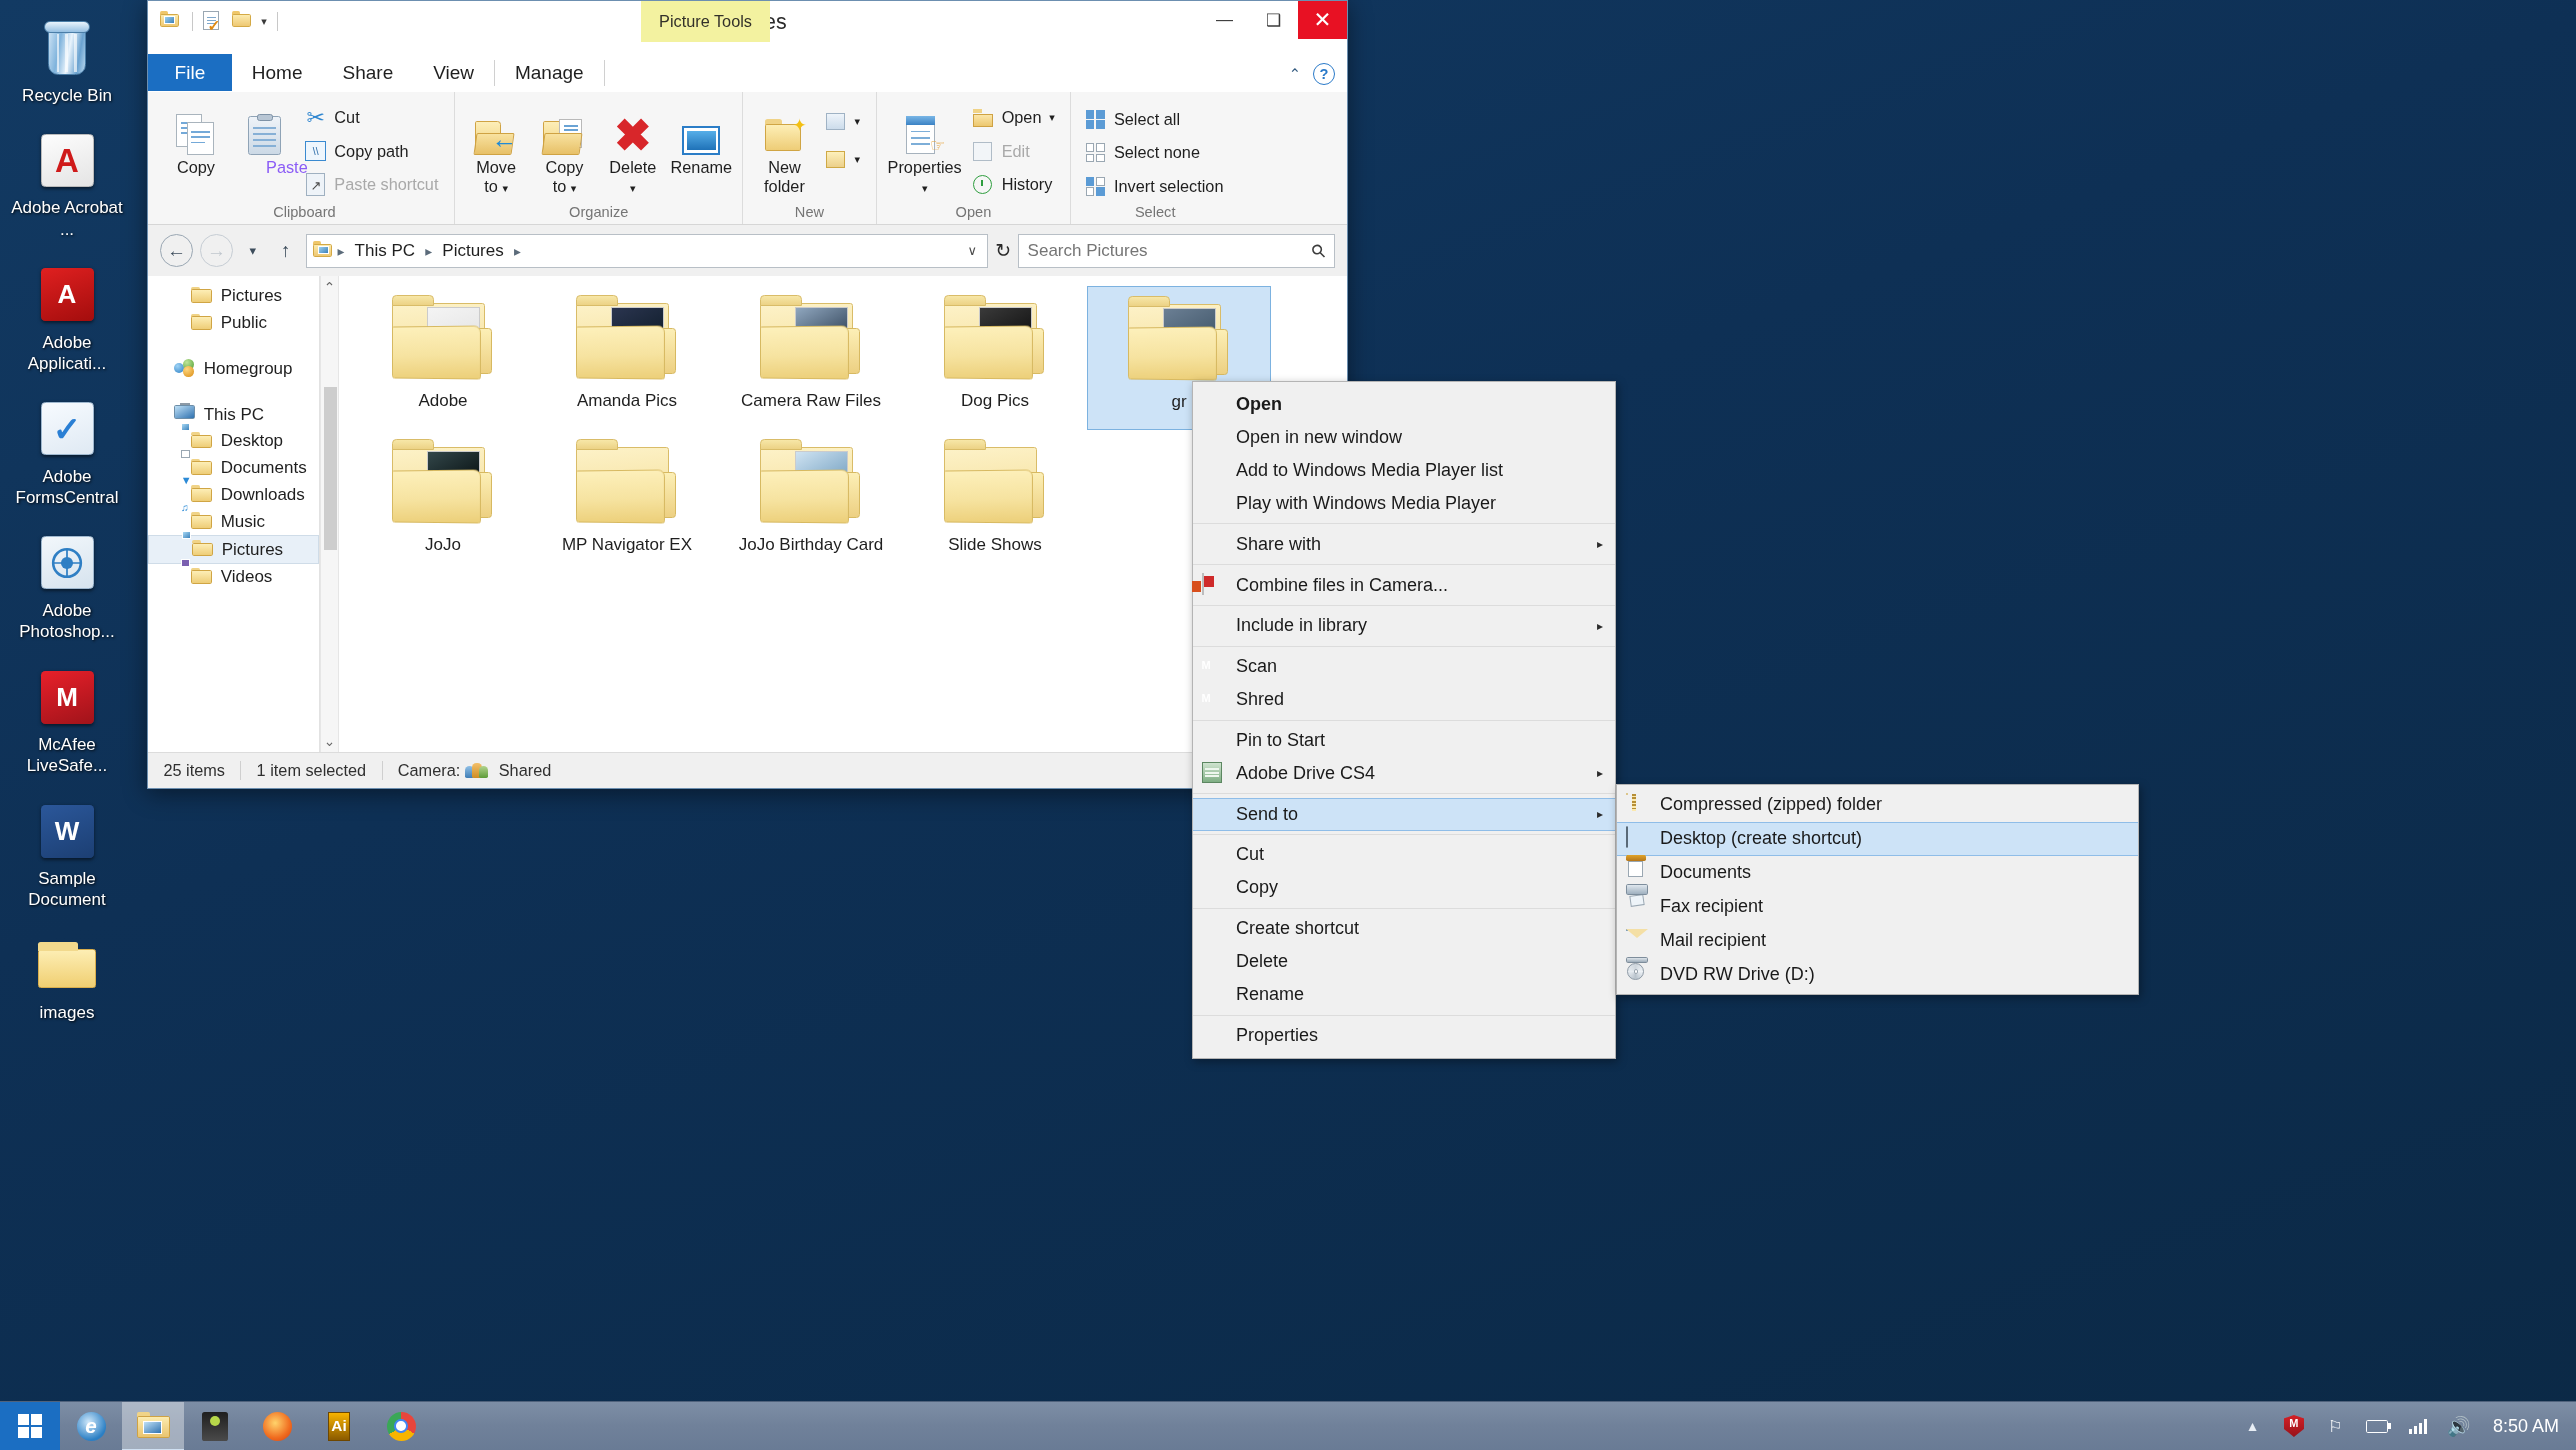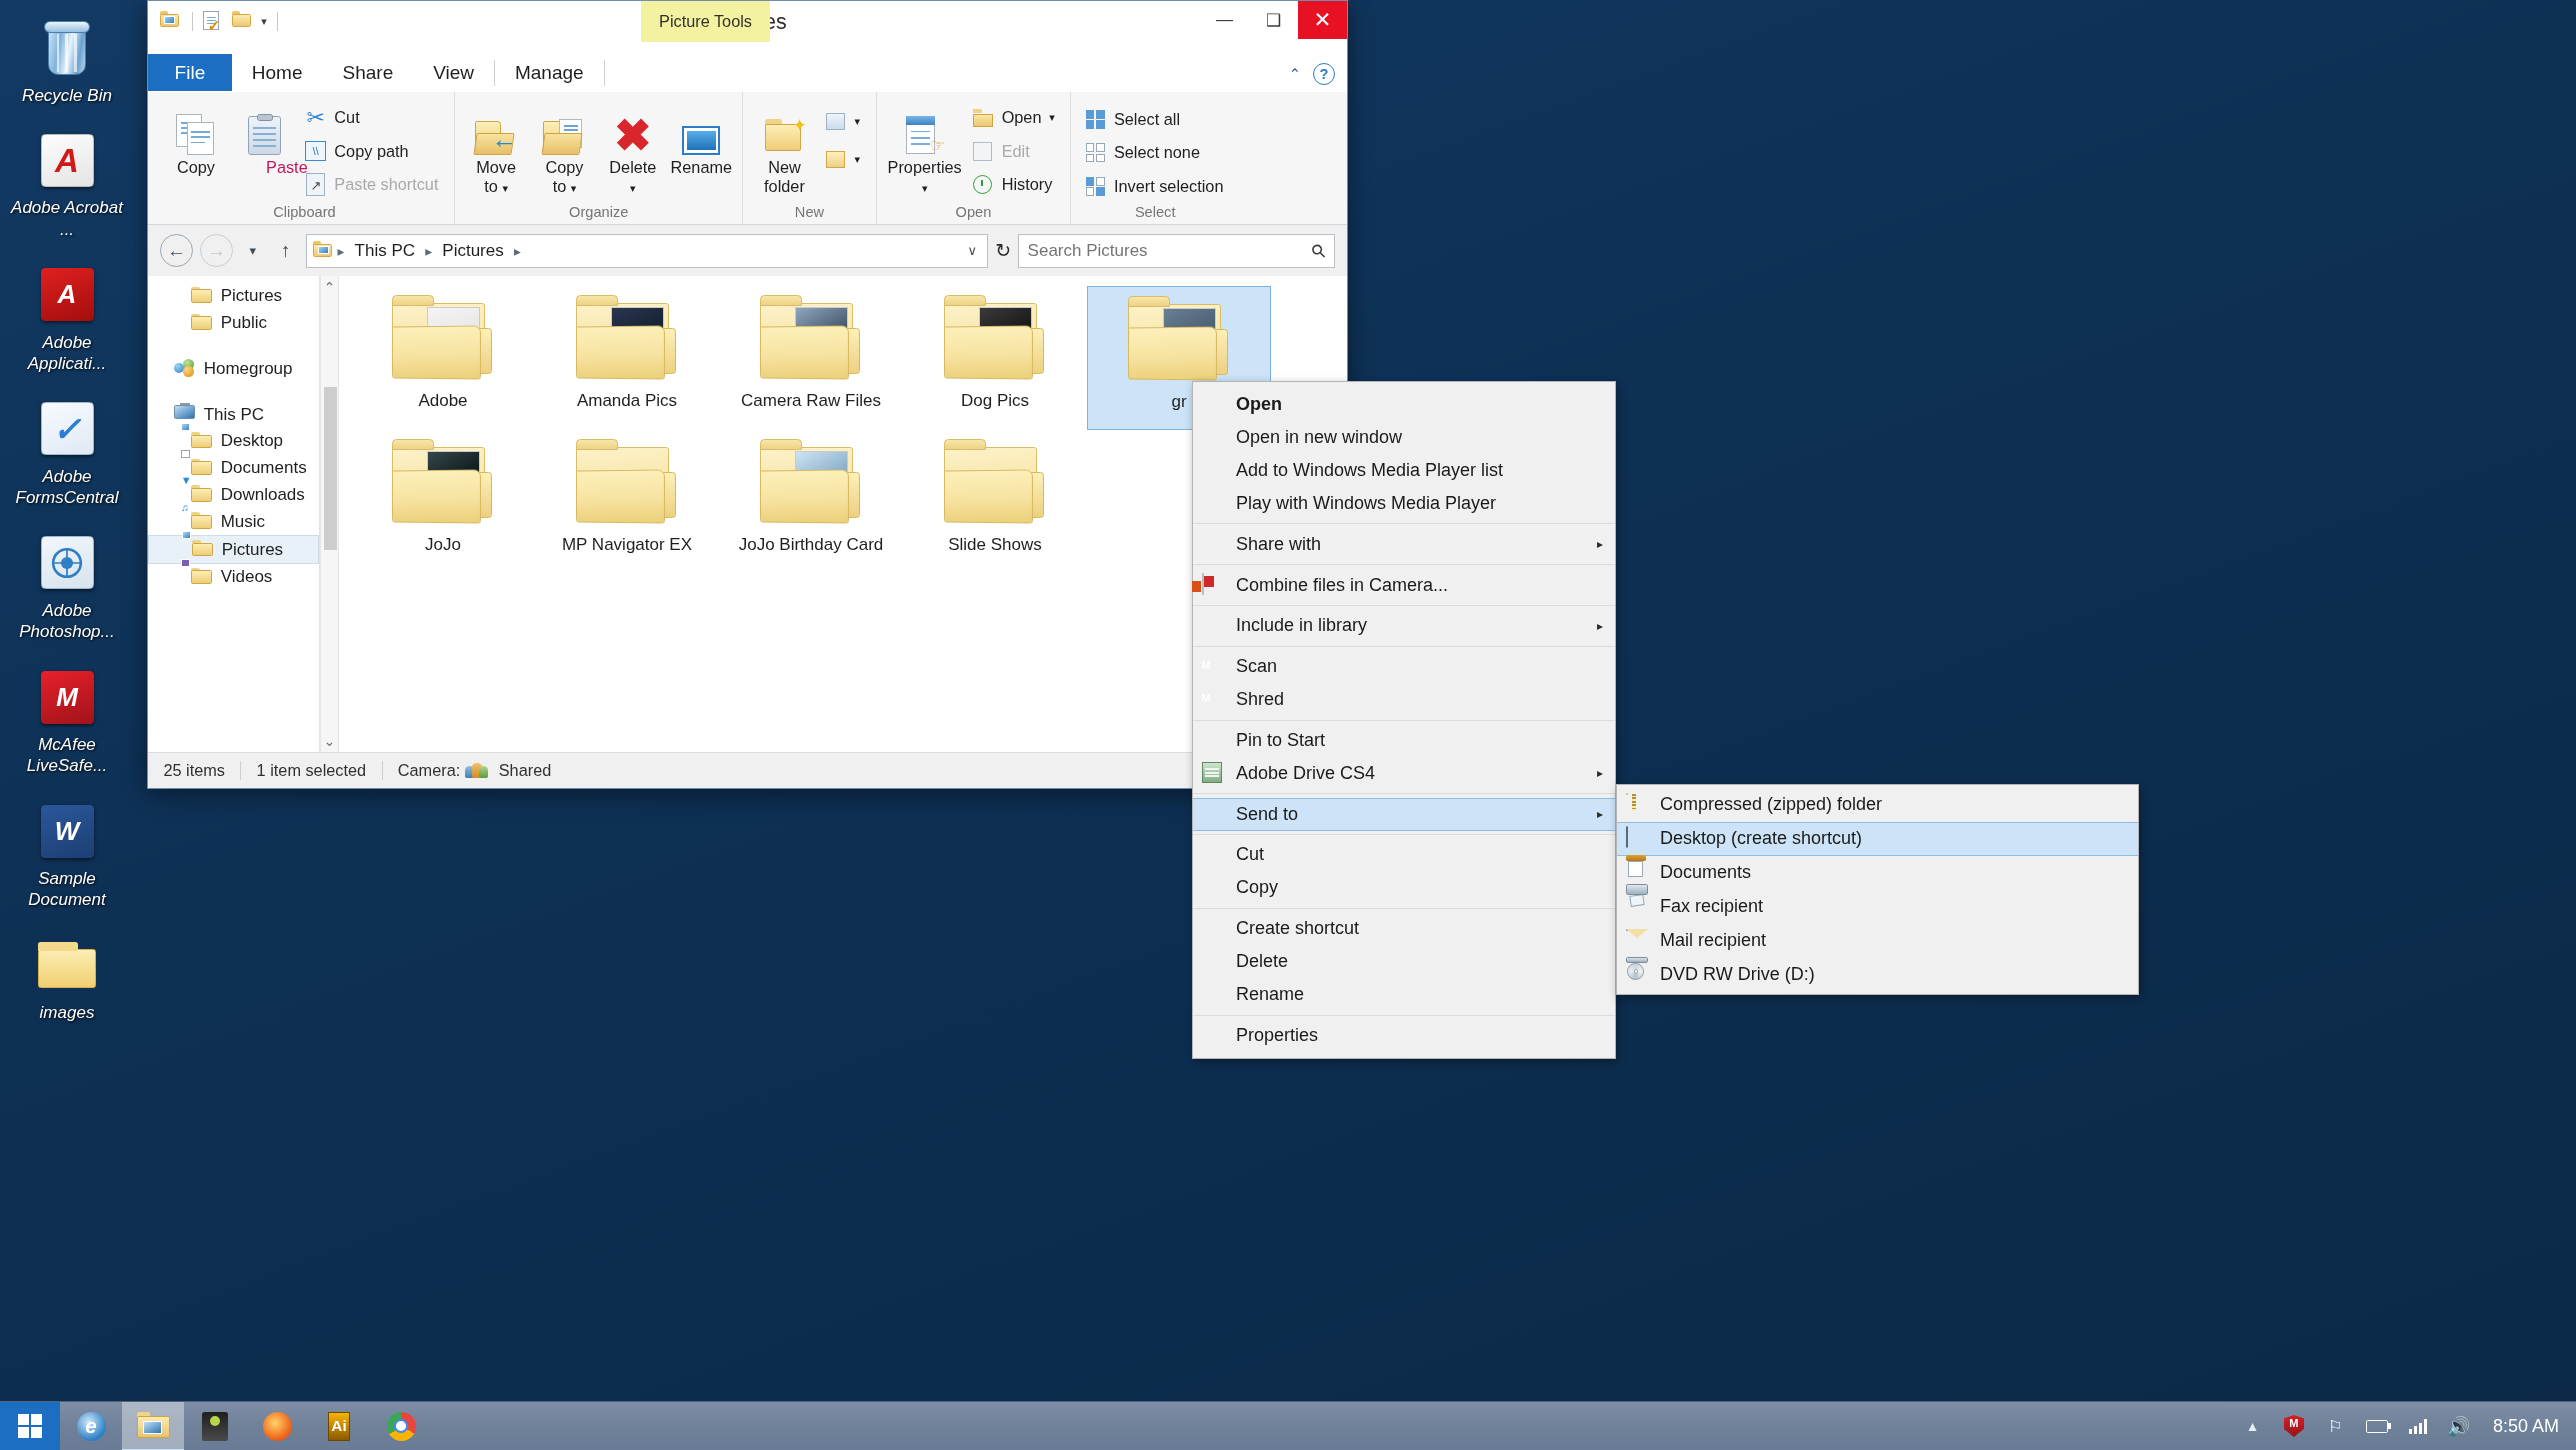--- a/index.html
+++ b/index.html
@@ -15,21 +15,20 @@
   }
 
   
   #desktop-icons {
     position: absolute; left: 0; top: 15.4px; width: 137px;
   }
   .desk-icon {
     width: 134px; margin-bottom: 22px;
     display: flex; flex-direction: column; align-items: center;
     cursor: default;
-    font-style: italic;
   }
   .desk-icon .glyph {
     width: 65px; height: 65px; display: flex;
     align-items: center; justify-content: center;
     position: relative;
   }
   .desk-icon .cap {
     margin-top: 4.3px; color: #ffffff; font-size: 17px; line-height: 21.4px;
     text-align: center; text-shadow: 0.9px 0.9px 2.6px rgba(0,0,0,.95);
     max-width: 129px;
@@ -148,21 +147,21 @@
     text-align:center; font-size:14.6px; color:#757575; padding-bottom:4.3px; margin-top:auto;
   }
   .rgrow { display:flex; align-items:flex-start; padding-top:7.7px; gap:3.4px; }
 
   .bigbtn {
     width:65px; display:flex; flex-direction:column; align-items:center;
     padding:3.4px 1.7px; cursor:pointer; border:0.9px solid transparent; border-radius:1.7px;
   }
   .bigbtn .bi { height:51px; display:flex; align-items:flex-end; justify-content:center; }
   .bigbtn .bl { font-size:16.3px; color:#1f1f1f; text-align:center; line-height:19px; margin-top:3.4px; }
-  .bigbtn.dis .bl { color:#be185d;padding-left:45px; }
+  .bigbtn.dis .bl { color:#8b5cf6;padding-left:45px; }
   .bigbtn .bl .dd { font-size:11px; }
 
   .smallcol { display:flex; flex-direction:column; justify-content:flex-start; padding-top:3.4px; gap:4.3px;}
   .smallbtn {
     display:flex; align-items:center; gap:7.7px; padding:2.6px 6px 2.6px 3.4px;
     font-size:16.3px; color:#1f1f1f; cursor:pointer; border:0.9px solid transparent; border-radius:1.7px;
     white-space:nowrap;
   }
   .smallbtn.dis { color:#a9a9a9; }
   .smallbtn .si { width:22px;height:22px;display:flex;align-items:center;justify-content:center;flex:none; }

